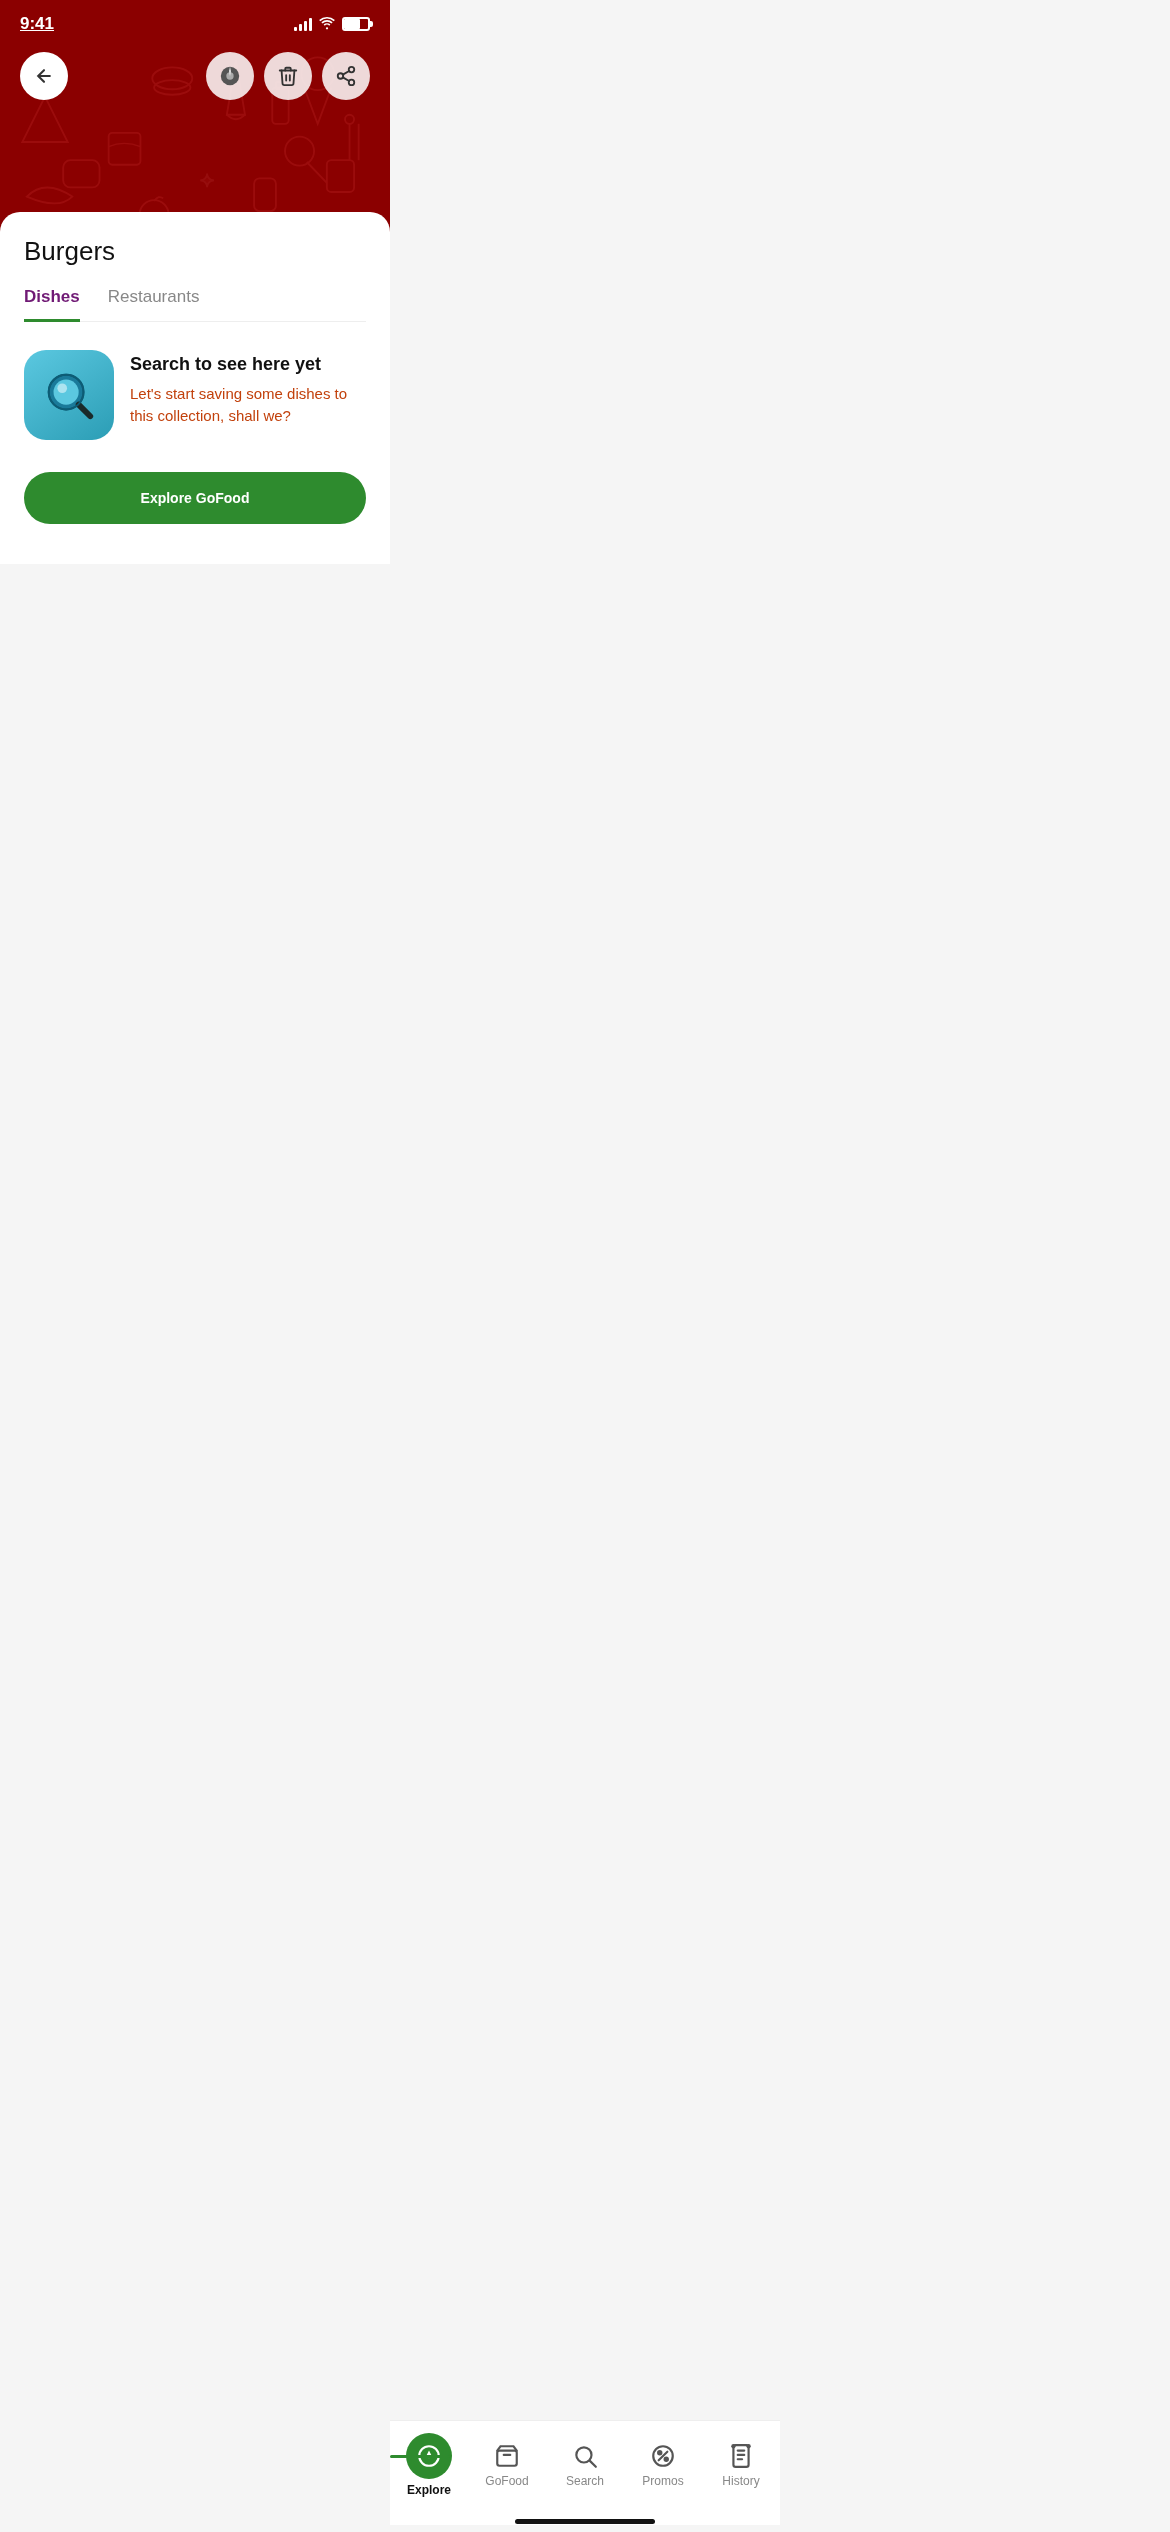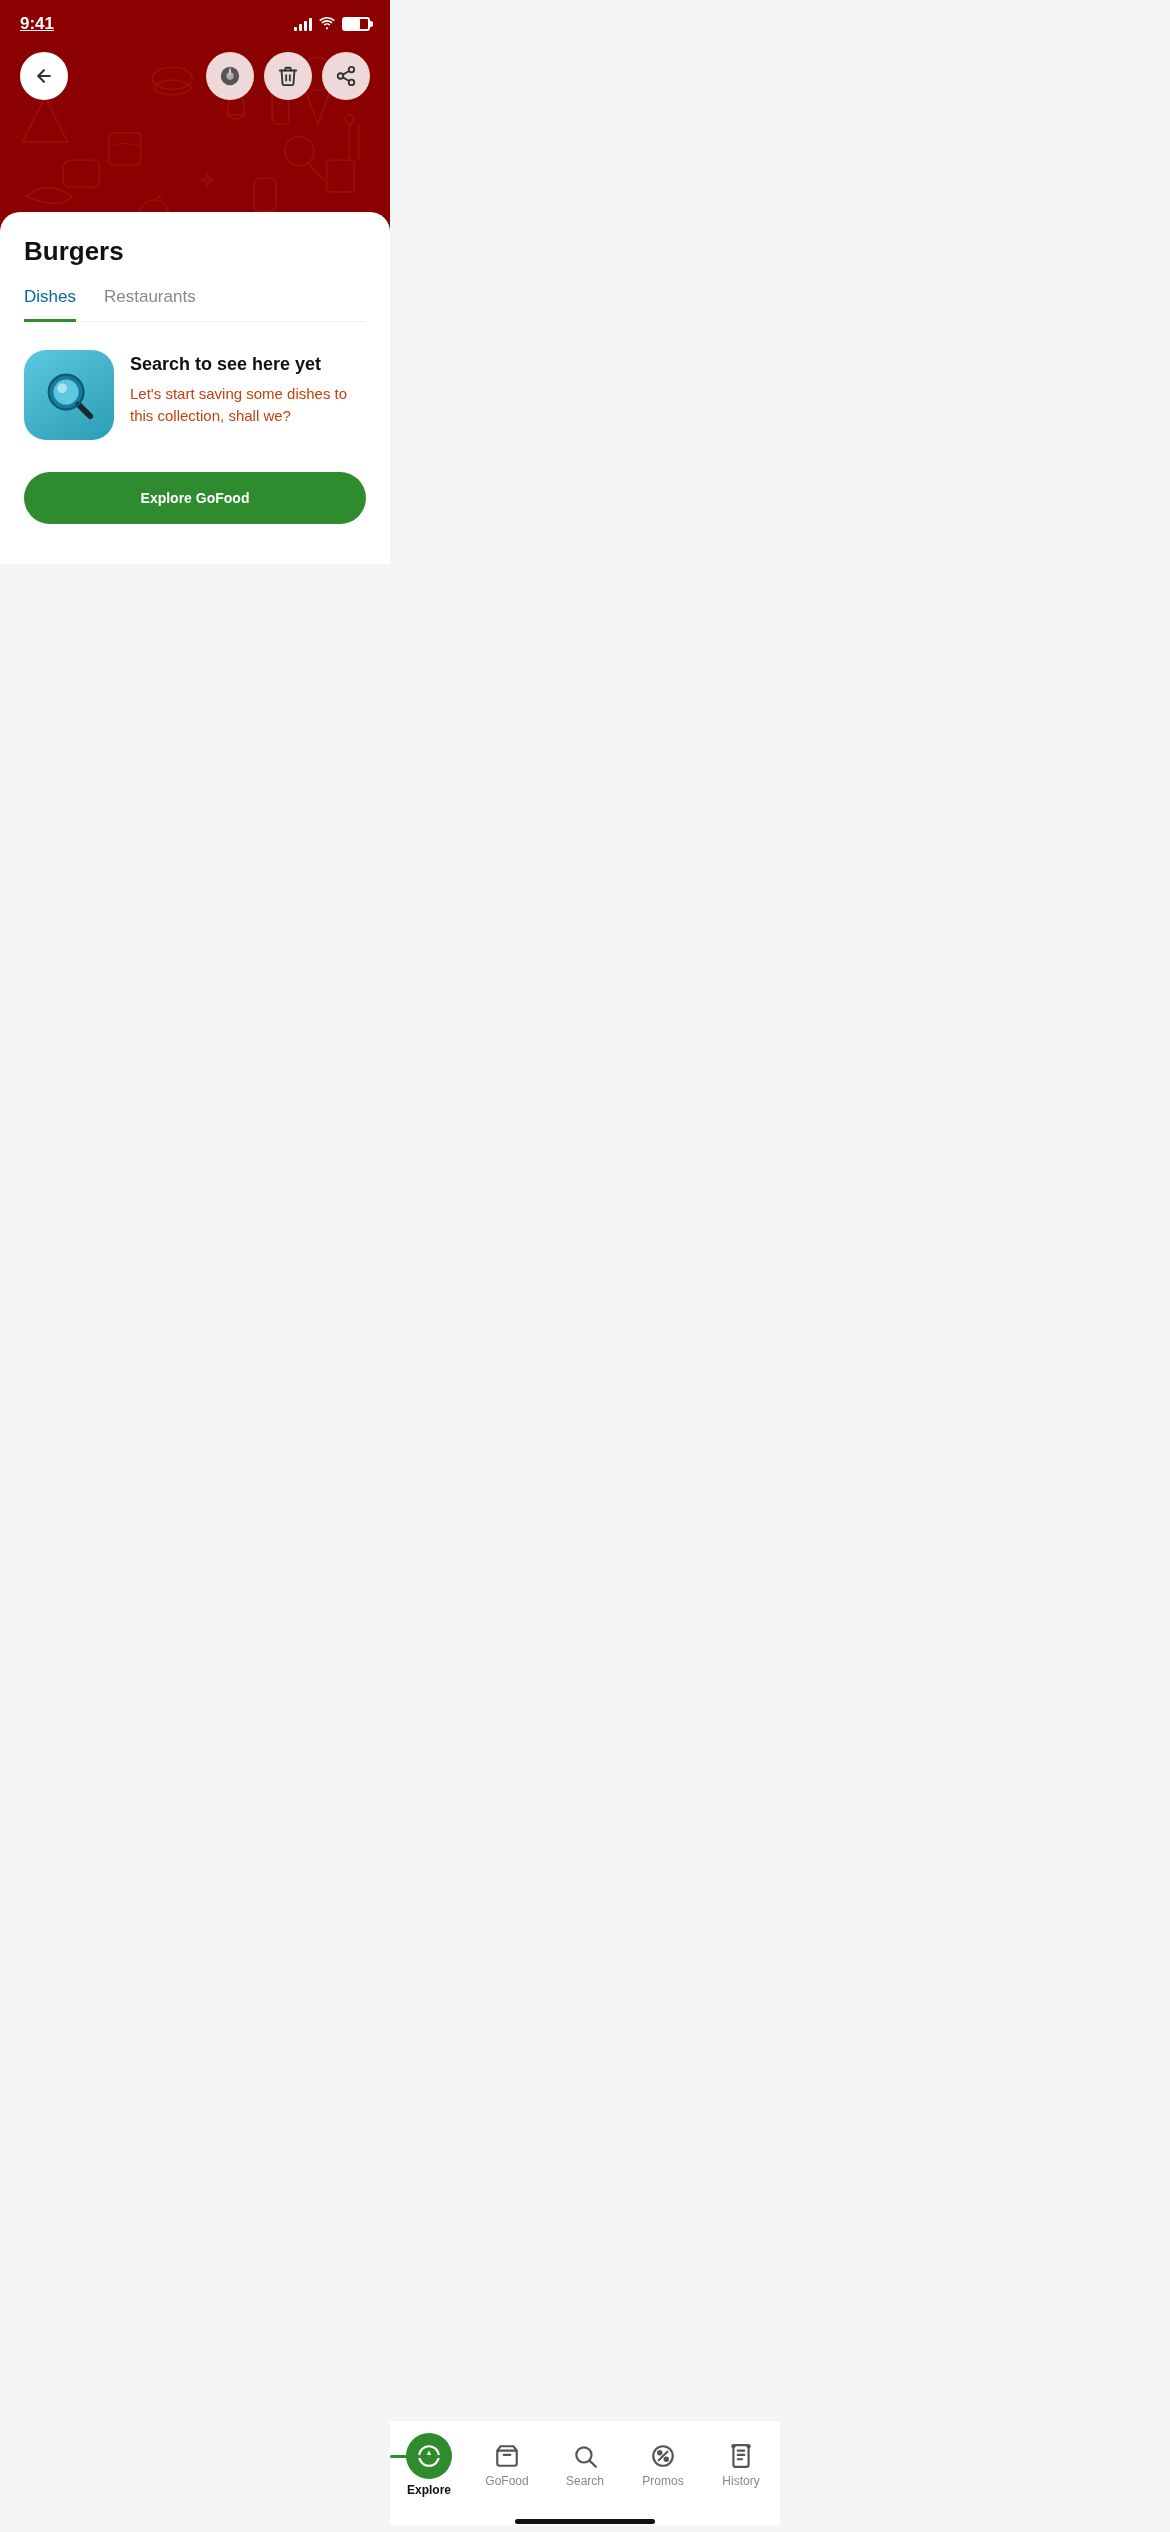--- a/index.html
+++ b/index.html
@@ -116,21 +116,21 @@
     .title-card {
       background: white;
       border-radius: 20px 20px 0 0;
       padding: 24px 24px 20px;
       margin-top: -30px;
       position: relative;
       z-index: 3;
     }
     .page-title {
       font-size: 26px;
-      font-weight: 700;
+      font-weight: 400;
       color: #111;
     }
 
     
     .main-content {
       background: white;
       padding: 0 24px 40px;
     }
 
     
@@ -143,22 +143,22 @@
     .tab {
       padding-bottom: 12px;
       font-size: 17px;
       font-weight: 400;
       color: #888;
       border-bottom: 3px solid transparent;
       cursor: pointer;
       margin-bottom: -1.5px;
     }
     .tab.active {
-      color: #0369a1;
-      font-weight: 400;
+      color: #701a75;
+      font-weight: 700;
       border-bottom-color: #2E8B2E;
       text-align: center;
     }
 
     
     .empty-state {
       display: flex;
       align-items: flex-start;
       gap: 16px;
       margin-bottom: 32px;

